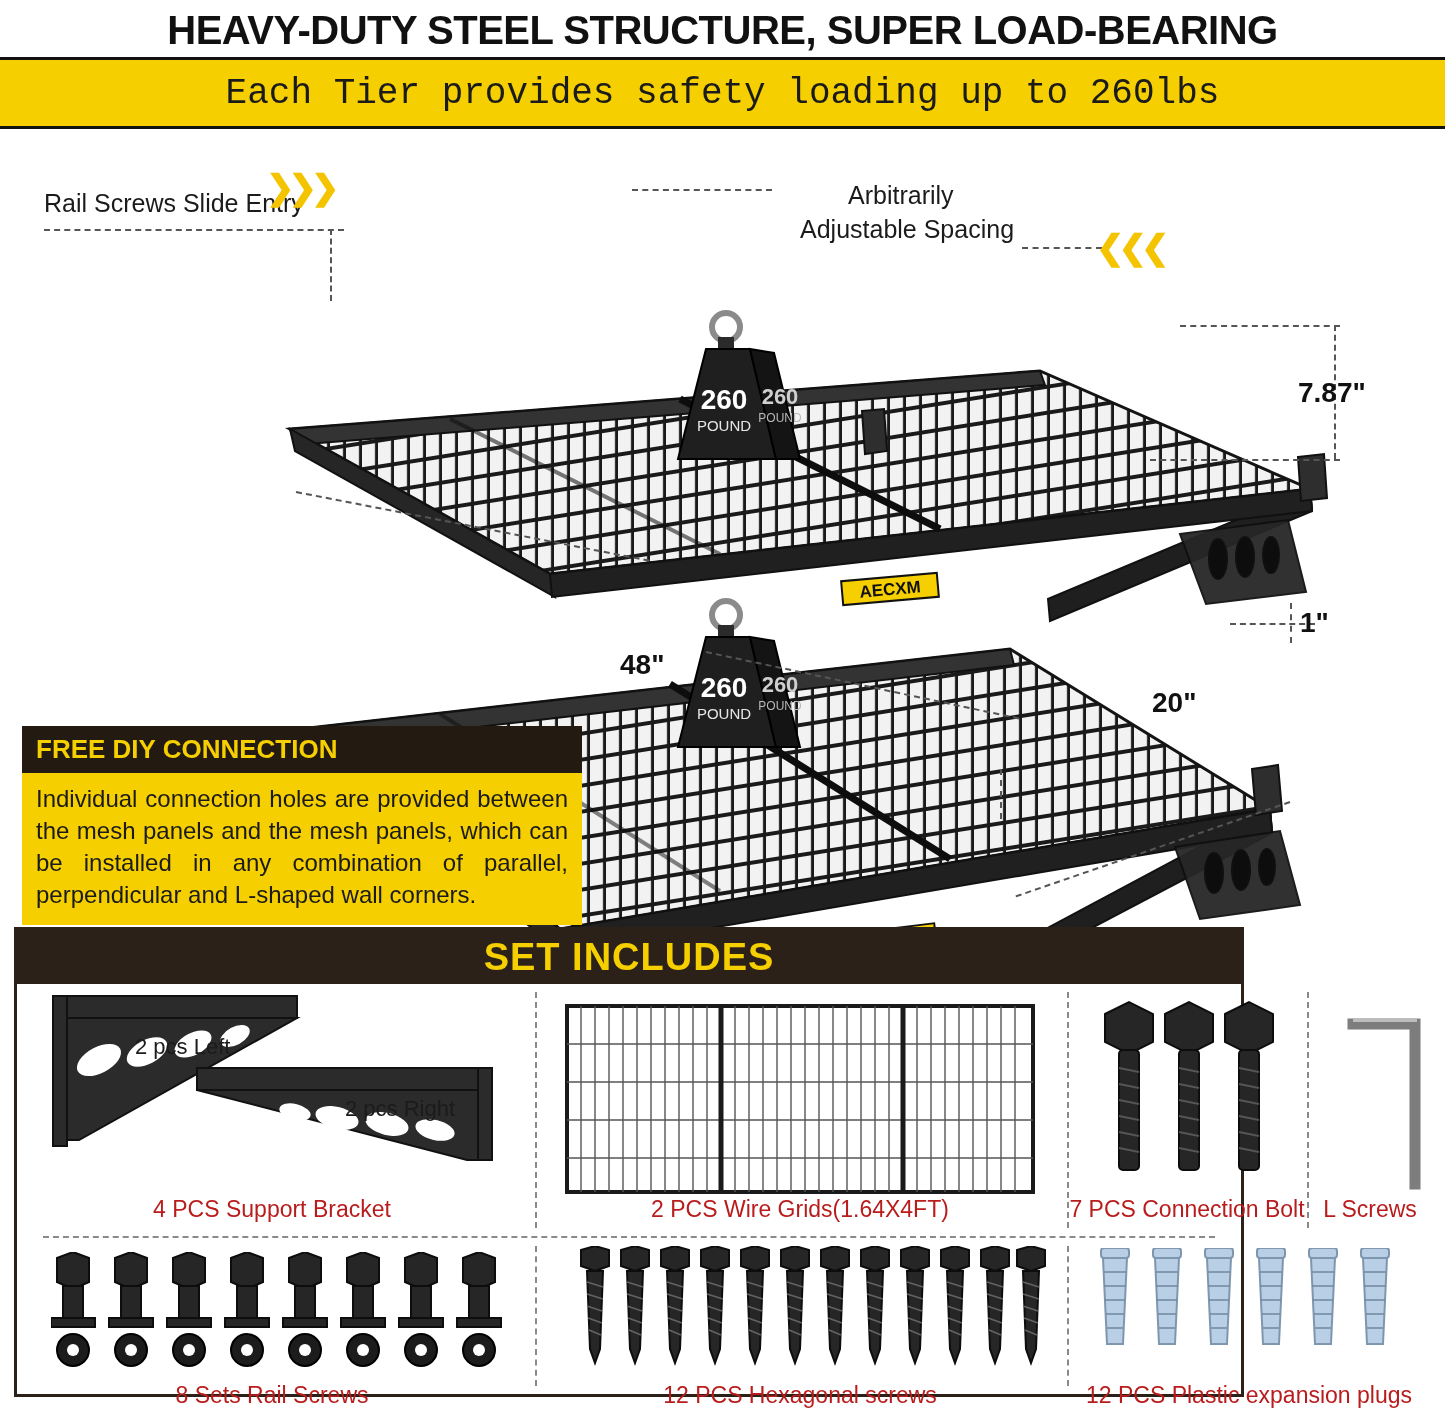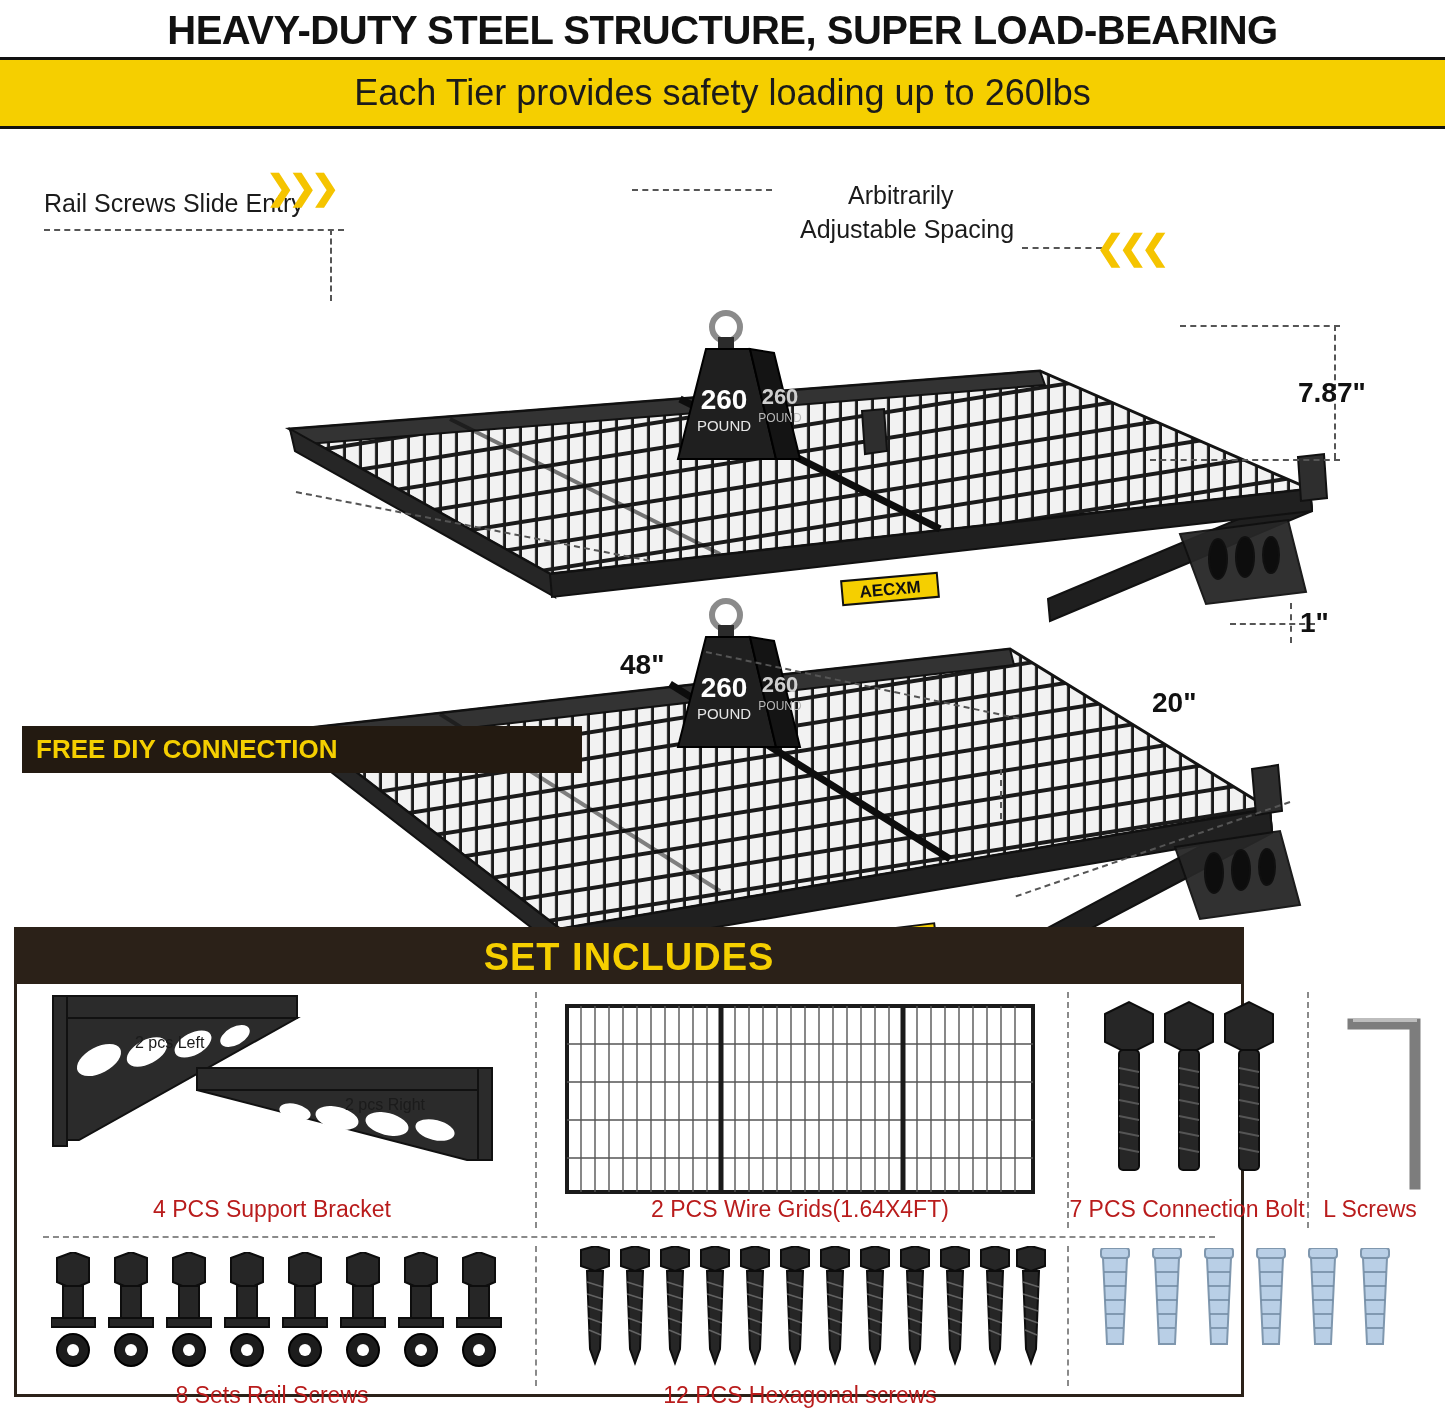--- a/index.html
+++ b/index.html
@@ -26,20 +26,21 @@
     background:#f5cf00;
     height:66px;
     display:flex;align-items:center;justify-content:center;
     border-top:3px solid #111;
     border-bottom:3px solid #111;
   }
   .subbar span{
     font-size:36px;
     color:#1b1b1b;
     font-weight:normal;
+    font-family:Liberation Mono, monospace;
   }
 
   
   .hero{
     position:relative;
     height:760px;
   }
 
   .ann{
     position:absolute;
@@ -125,21 +126,21 @@
   }
   .cell-cap{
     position:absolute;
     font-size:23px;
     color:#b91c1c;
     text-align:center;
     white-space:nowrap;
   }
   .mini-cap{
     position:absolute;
-    font-size:16px;
+    font-size:22px;
     color:#1b1b1b;
     white-space:nowrap;
   }
   .item{position:absolute;}
 </style>
 </head>
 <body>
 
 <div class="headline">HEAVY-DUTY STEEL STRUCTURE, SUPER LOAD-BEARING</div>
 <div class="subbar">
@@ -275,20 +276,21 @@
   <div class="dim" style="left:620px;top:520px;">48"</div>
   <div class="dash-h" style="left:706px;top:522px;width:320px;transform:rotate(12deg);transform-origin:left center;"></div>
 
   <div class="dim" style="left:1152px;top:558px;">20"</div>
   <div class="dash-h" style="left:1000px;top:672px;width:290px;transform:rotate(-19deg);transform-origin:right center;"></div>
   <div class="dash-v" style="left:1000px;top:640px;height:50px;"></div>
 </div>
 
 <div class="diy">
   <div class="diy-title">FREE DIY CONNECTION</div>
+  <div class="diy-body">Individual connection holes are provided between the mesh panels and the mesh panels, which can be installed in any combination of parallel, perpendicular and L-shaped wall corners.</div>
 </div>
 
 <div class="set-wrap">
   <div class="set-header">
     <span>SET INCLUDES</span>
   </div>
 
   <div class="set-grid">
     <div class="divider-h"></div>
     <div class="divider-v" style="left:518px;"></div>
@@ -636,15 +638,16 @@
             </g>
           <g transform="translate(208,0)">
               <path d="M9,24 h22 M9,38 h22 M10,52 h20 M11,66 h18 M12,80 h16"></path>
             </g>
           <g transform="translate(260,0)">
               <path d="M9,24 h22 M9,38 h22 M10,52 h20 M11,66 h18 M12,80 h16"></path>
             </g>
         </g>
       </svg>
     </div>
+    <div class="cell-cap" style="left:1050px;top:398px;width:364px;">12 PCS Plastic expansion plugs</div>
 
   </div>
 </div>
 
 </body></html>

